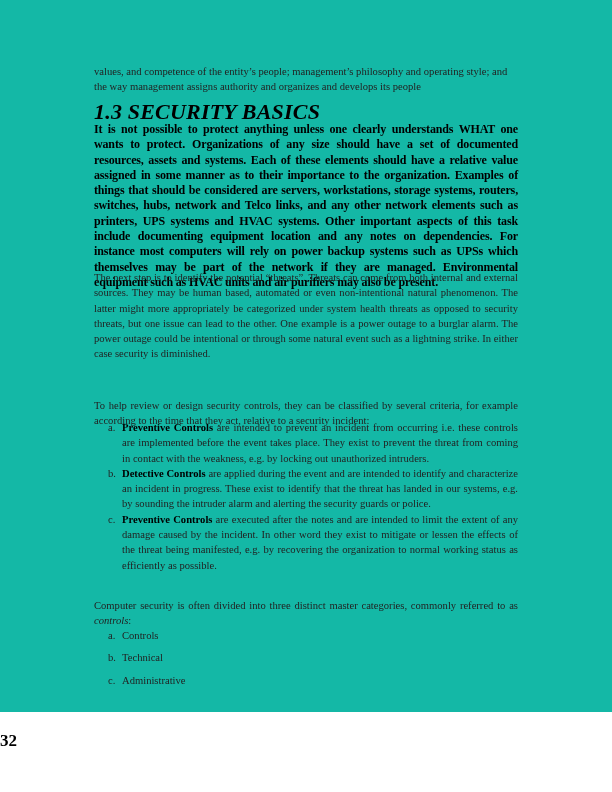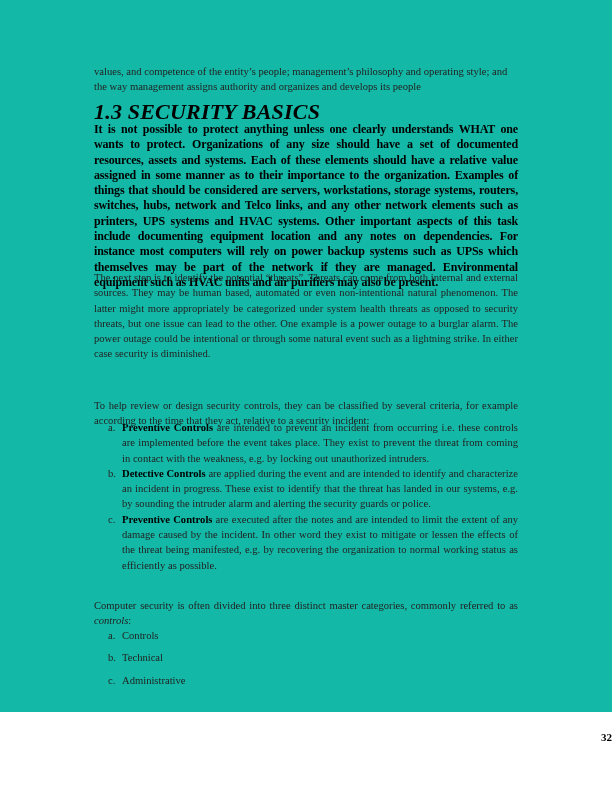--- a/index.html
+++ b/index.html
@@ -17,21 +17,21 @@
     .heading {
       font-size: 22px; font-weight: bold; font-style: italic; color: #000;
       line-height: 20px; letter-spacing: 0.2px;
     }
     .list { position: absolute; left: 108px; width: 410px; }
     .li { position: relative; padding-left: 14px; font-size: 10.6px; line-height: 15.3px; color: #222; text-align: justify; }
     .li .mk { position: absolute; left: 0; top: 0; }
     .li b { color: #000; }
     .simple-li { position: relative; padding-left: 14px; font-size: 10.6px; line-height: 15.3px; color: #222; margin-bottom: 7px; }
     .simple-li .mk { position: absolute; left: 0; top: 0; }
-    .pnum { position: absolute; top: 731px; left: 0; width: 612px; text-align: right; font-size: 11px; font-weight: bold; color: #000; }
+    .pnum { position: absolute; top: 731px; left: 0; width: 612px; text-align: left; font-size: 17px; font-weight: bold; color: #000; }
   </style>
 </head>
 <body>
 
 <div class="page">
 
   <div class="col" style="top:64px;">
     <p class="body-text">values, and competence of the entity’s people; management’s philosophy and operating style; and the way management assigns authority and organizes and develops its people</p>
   </div>
 

